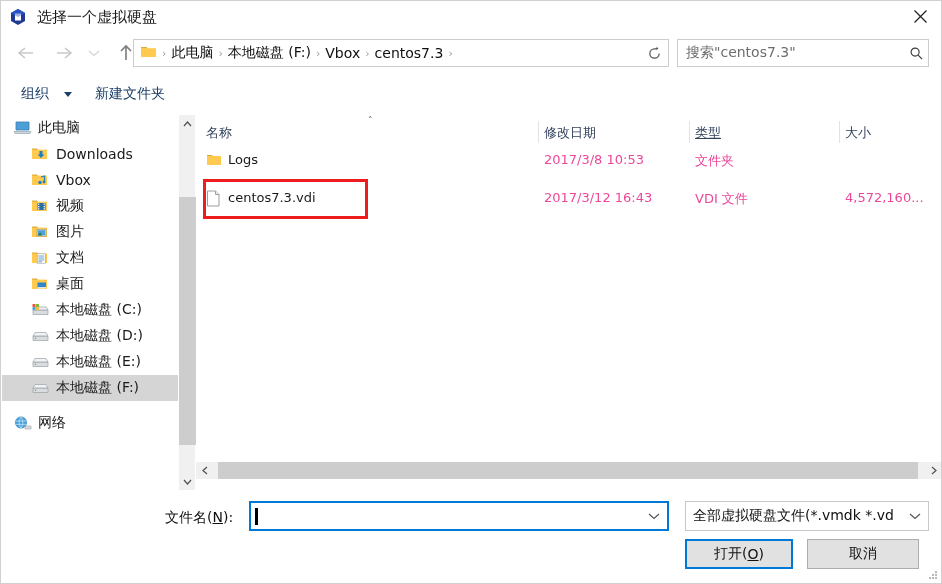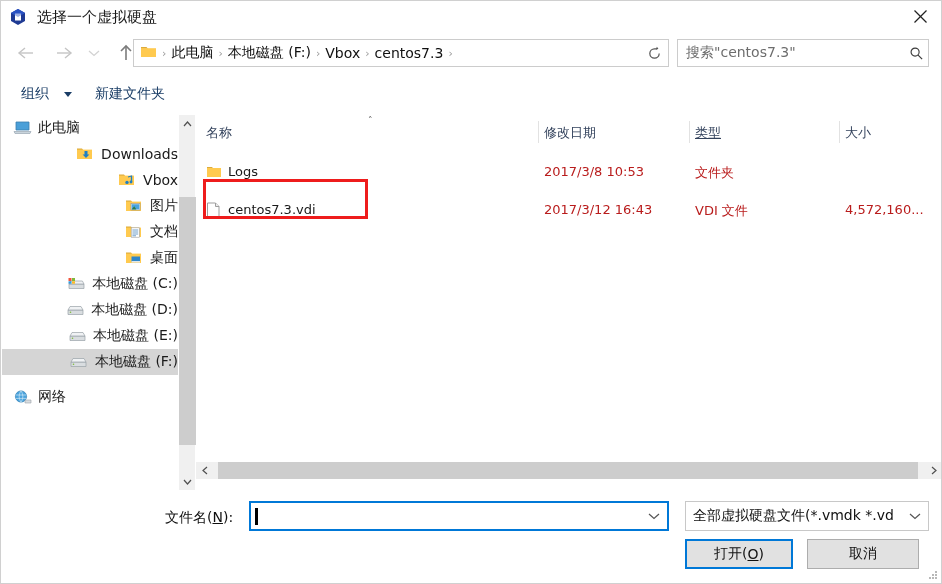--- a/index.html
+++ b/index.html
@@ -215,21 +215,21 @@
   .side-item .s-icon {
     width: 20px; height: 18px;
     margin-right: 6px;
     flex: 0 0 auto;
     display: flex; align-items: center; justify-content: center;
   }
   .side-item .s-label {
     font-size: 14px;
     color: #1a1a1a;
   }
-  .indent-1 { padding-left: 28px; justify-content: flex-end; }
+  .indent-1 { padding-left: 28px; }
 
   
   .side-scroll {
     position: absolute;
     left: 177px; top: 114px;
     width: 17px; height: 375px;
     background: #f0f0f0;
     border-left: 1px solid #ffffff;
     box-sizing: border-box;
   }
@@ -282,21 +282,21 @@
   }
   .row {
     position: relative;
     height: 24px;
     white-space: nowrap;
   }
   .cell {
     position: absolute;
     top: 3px;
     font-size: 13px;
-    color: #b91c1c;
+    color: #ec4899;
     white-space: nowrap;
   }
   .cell-name {
     left: 32px;
     color: #1a1a1a;
   }
   .row-icon {
     position: absolute;
     left: 10px; top: 3px;
     width: 17px; height: 18px;
@@ -581,20 +581,36 @@
           <path d="M1,2.5 L6,2.5 L7.4,4.2 L1,4.2 Z" fill="#dcab3c"></path>
           <path d="M1,3.6 L16,3.6 L16,13 L1,13 Z" fill="#ffca4f"></path>
           <path d="M10,5 L13.5,4 L13.5,10" fill="none" stroke="#1f7fc4" stroke-width="1.3"></path>
           <circle cx="9" cy="10.4" r="1.7" fill="#1f7fc4"></circle>
           <circle cx="13" cy="10" r="1.4" fill="#1f7fc4"></circle>
         </svg>
       </span>
       <span class="s-label">Vbox</span>
     </div>
 
+    <div class="side-item indent-1">
+      <span class="s-icon">
+        <svg width="18" height="16" viewBox="0 0 18 16">
+          <path d="M1,2.5 L6,2.5 L7.4,4.2 L1,4.2 Z" fill="#dcab3c"></path>
+          <path d="M1,3.6 L16,3.6 L16,13 L1,13 Z" fill="#ffca4f"></path>
+          <rect x="6.5" y="5" width="8" height="7" fill="#2f6f9e"></rect>
+          <rect x="7" y="5.5" width="1.3" height="1.3" fill="#fff"></rect>
+          <rect x="7" y="8" width="1.3" height="1.3" fill="#fff"></rect>
+          <rect x="7" y="10.2" width="1.3" height="1.3" fill="#fff"></rect>
+          <rect x="12.6" y="5.5" width="1.3" height="1.3" fill="#fff"></rect>
+          <rect x="12.6" y="8" width="1.3" height="1.3" fill="#fff"></rect>
+          <rect x="12.6" y="10.2" width="1.3" height="1.3" fill="#fff"></rect>
+        </svg>
+      </span>
+      <span class="s-label">视频</span>
+    </div>
 
     <div class="side-item indent-1">
       <span class="s-icon">
         <svg width="18" height="16" viewBox="0 0 18 16">
           <path d="M1,2.5 L6,2.5 L7.4,4.2 L1,4.2 Z" fill="#dcab3c"></path>
           <path d="M1,3.6 L16,3.6 L16,13 L1,13 Z" fill="#ffca4f"></path>
           <rect x="6" y="5.5" width="9" height="6.5" fill="#ffffff" stroke="#8a8a8a" stroke-width="0.6"></rect>
           <rect x="6.6" y="6.2" width="7.8" height="5.2" fill="#4aa3dd"></rect>
           <path d="M6.6,11.4 L9.2,8.2 L11.4,11.4 Z" fill="#2f7a46"></path>
         </svg>
@@ -710,21 +726,21 @@
       <div class="col-head" style="left:10px;">名称</div>
       <div class="sort-caret" style="left:172px;">˄</div>
       <div class="col-divider" style="left:342px;"></div>
       <div class="col-head" style="left:348px;">修改日期</div>
       <div class="col-divider" style="left:493px;"></div>
       <div class="col-head" style="left:499px;text-decoration:underline;">类型</div>
       <div class="col-divider" style="left:643px;"></div>
       <div class="col-head" style="left:649px;">大小</div>
     </div>
 
-    <div class="row" style="margin-top:12px;">
+    <div class="row" style="">
       <span class="row-icon">
         <svg width="17" height="17" viewBox="0 0 17 17">
           <path d="M1,3 L6,3 L7.3,4.6 L1,4.6 Z" fill="#dcab3c"></path>
           <path d="M1,4 L15,4 L15,13 L1,13 Z" fill="#ffca4f"></path>
         </svg>
       </span>
       <span class="cell cell-name">Logs</span>
       <span class="cell cell-date">2017/3/8 10:53</span>
       <span class="cell cell-type">文件夹</span>
       <span class="cell cell-size"></span>

